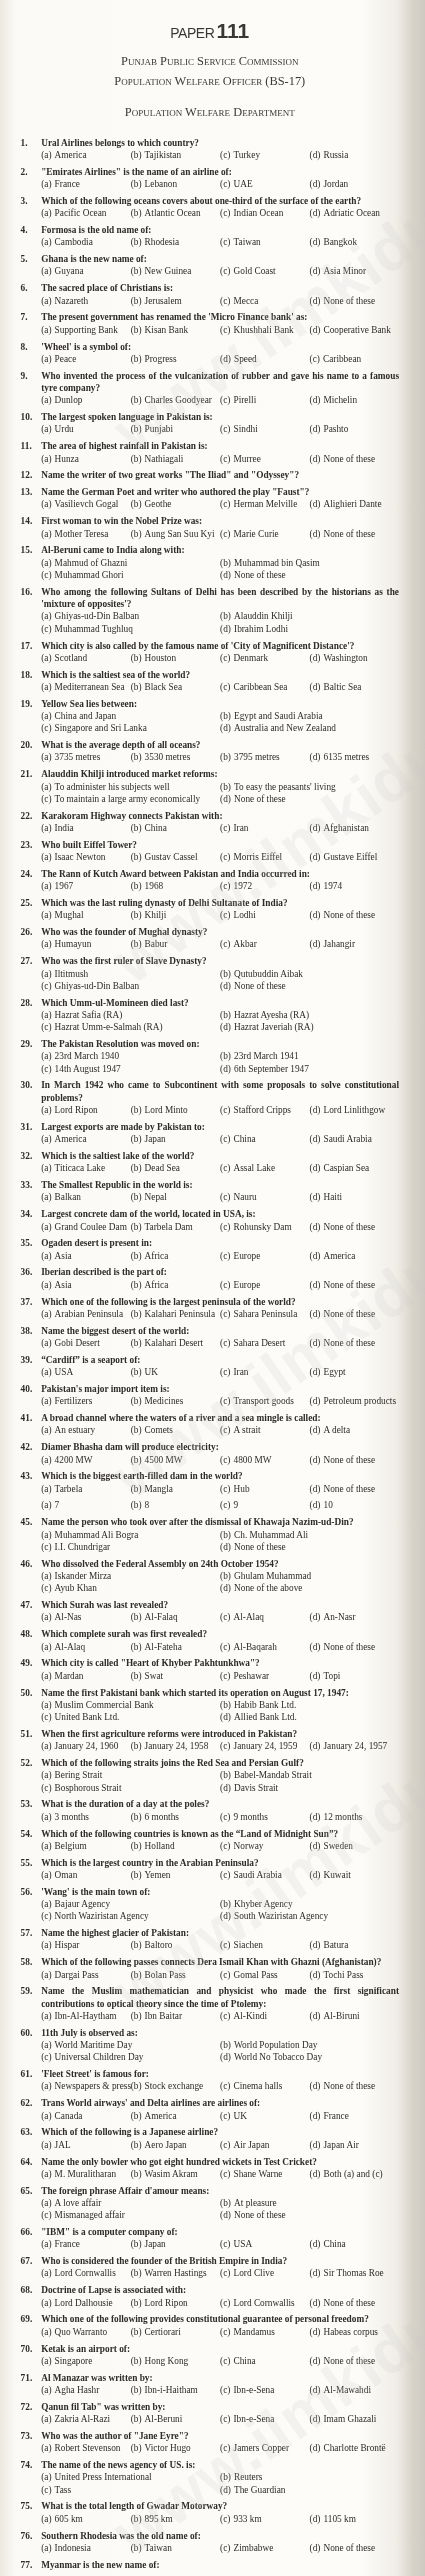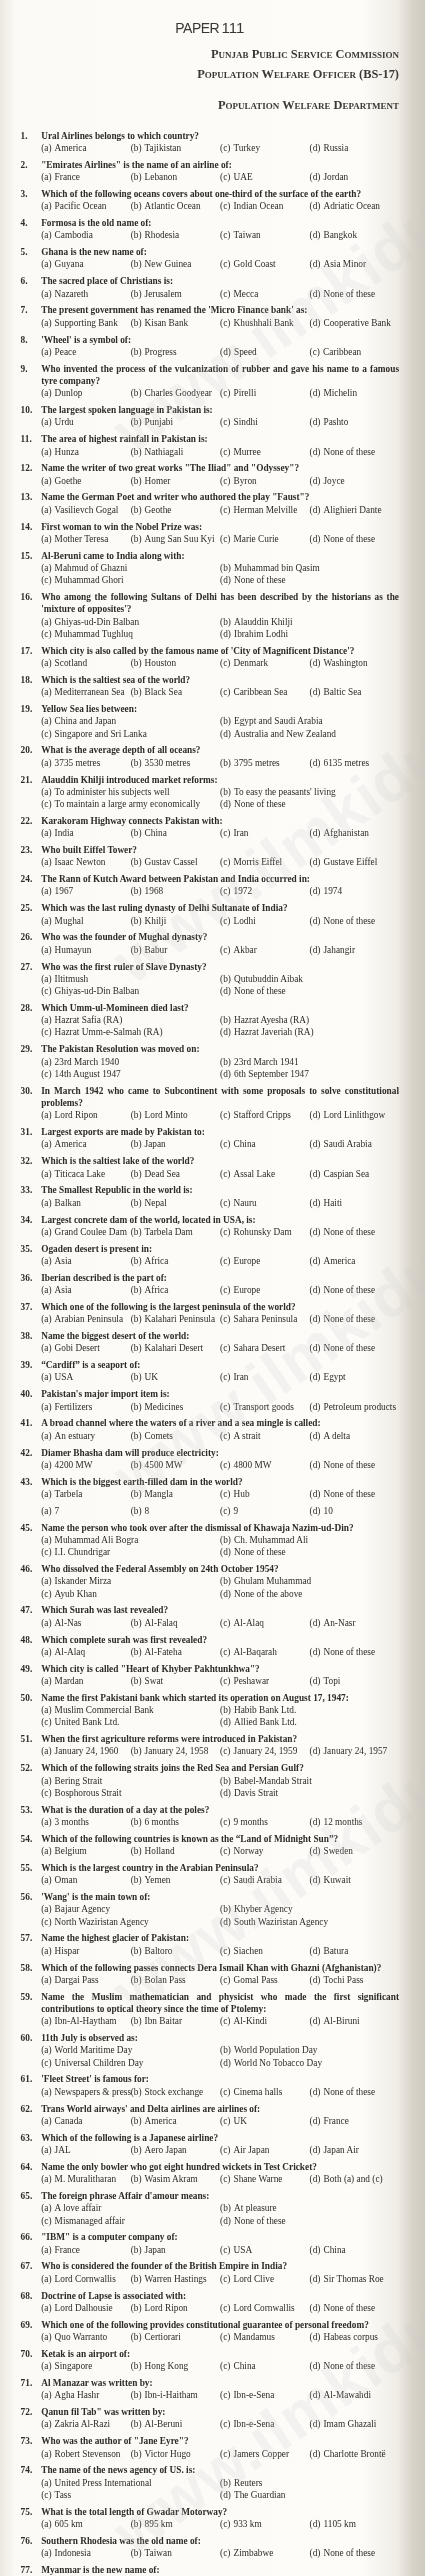--- a/index.html
+++ b/index.html
@@ -27,25 +27,25 @@
     pointer-events: none;
     white-space: nowrap;
   }
   .paper-title {
     text-align: center;
     font-family: "Liberation Sans", sans-serif;
     margin: 0 0 9.3px 0;
     color: #3a3835;
   }
   .paper-title .word { font-size: 14px; letter-spacing: -0.5px; }
-  .paper-title .num { font-size: 15px; font-weight: normal; }
+  .paper-title .num { font-size: 21px; font-weight: bold; }
   .org {
-    text-align: right;
+    text-align: center;
     font-variant: small-caps;
-    font-weight: bold;
+    font-weight: normal;
     font-size: 12.4px;
     line-height: 1.6;
     color: #3b3936;
   }
   .dept { margin-top: 12px; margin-bottom: 13.4px; }
   .q { margin-bottom: 4.6px; }
   .q-head { display: flex; font-weight: bold; font-size: 9.3px; line-height: 1.32; }
   .q-num { width: 20.6px; flex: 0 0 20.6px; }
   .q-text { flex: 1; text-align: justify; }
   .opts { display: flex; flex-wrap: wrap; padding-left: 20.6px; font-size: 9.3px; line-height: 1.32; }
@@ -203,26 +203,20 @@
           <span class="opt"><span class="lbl">(b)</span><span>Nathiagali</span></span>
           <span class="opt"><span class="lbl">(c)</span><span>Murree</span></span>
           <span class="opt"><span class="lbl">(d)</span><span>None of these</span></span>
         </div>
       </div>
       <div class="q">
         <div class="q-head">
           <span class="q-num">12.</span>
           <span class="q-text">Name the writer of two great works "The Iliad" and "Odyssey"?</span>
         </div>
-        <div class="opts four">
-          <span class="opt"><span class="lbl">(a)</span><span>Goethe</span></span>
-          <span class="opt"><span class="lbl">(b)</span><span>Homer</span></span>
-          <span class="opt"><span class="lbl">(c)</span><span>Byron</span></span>
-          <span class="opt"><span class="lbl">(d)</span><span>Joyce</span></span>
-        </div>
       </div>
       <div class="q">
         <div class="q-head">
           <span class="q-num">13.</span>
           <span class="q-text">Name the German Poet and writer who authored the play "Faust"?</span>
         </div>
         <div class="opts four">
           <span class="opt"><span class="lbl">(a)</span><span>Vasilievch Gogal</span></span>
           <span class="opt"><span class="lbl">(b)</span><span>Geothe</span></span>
           <span class="opt"><span class="lbl">(c)</span><span>Herman Melville</span></span>

